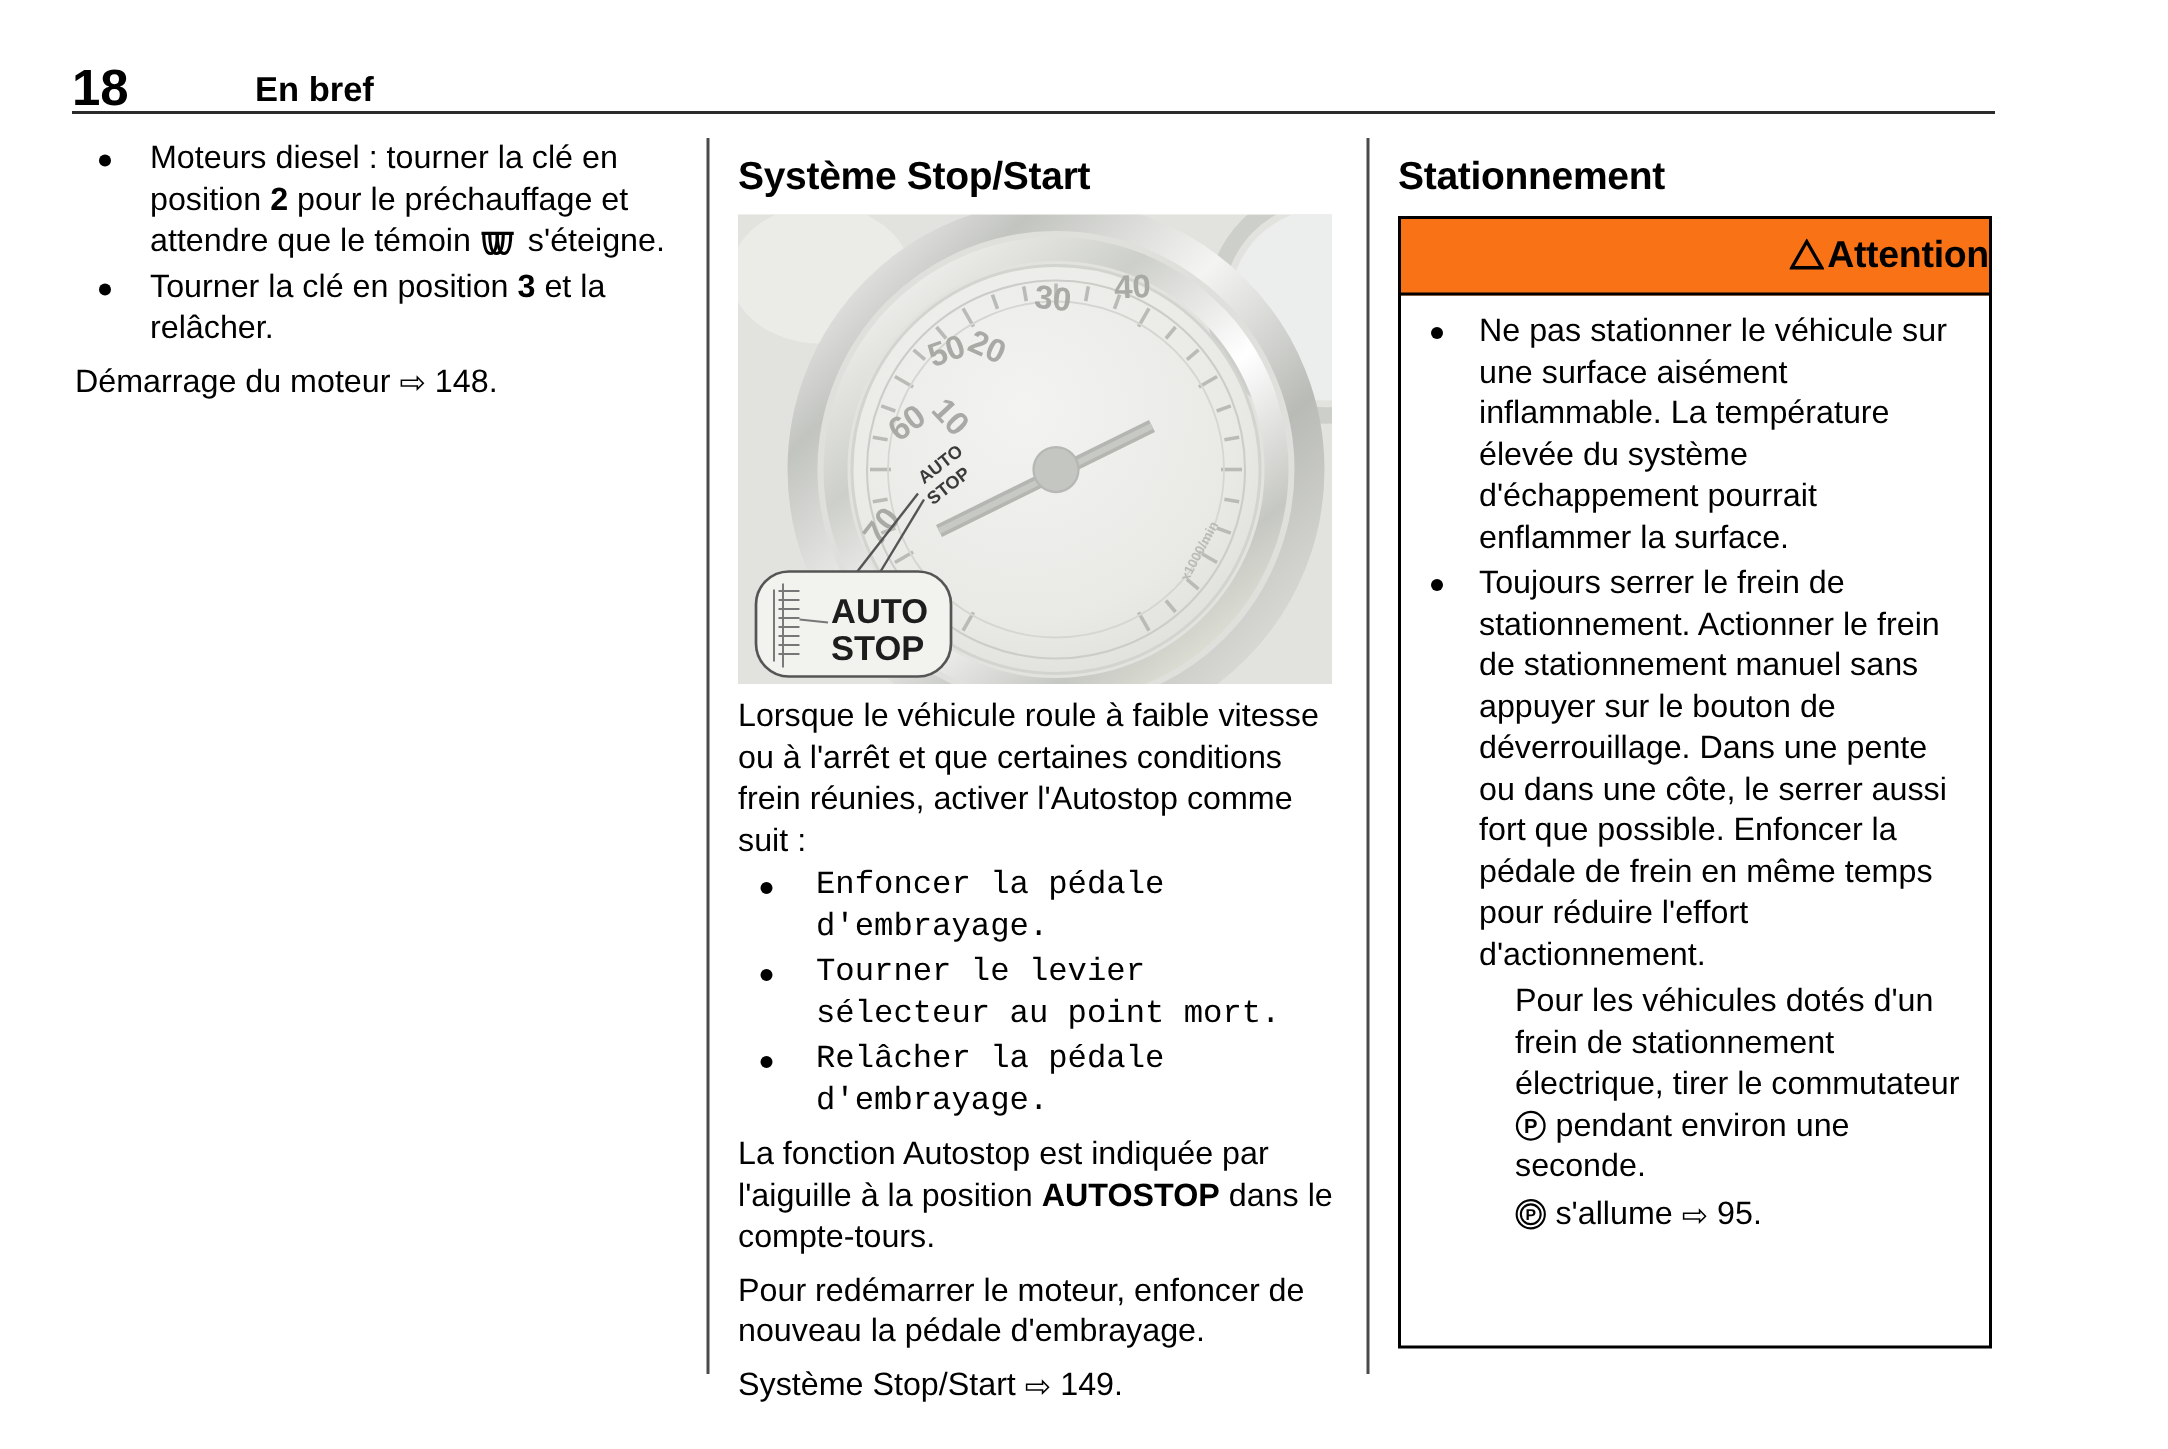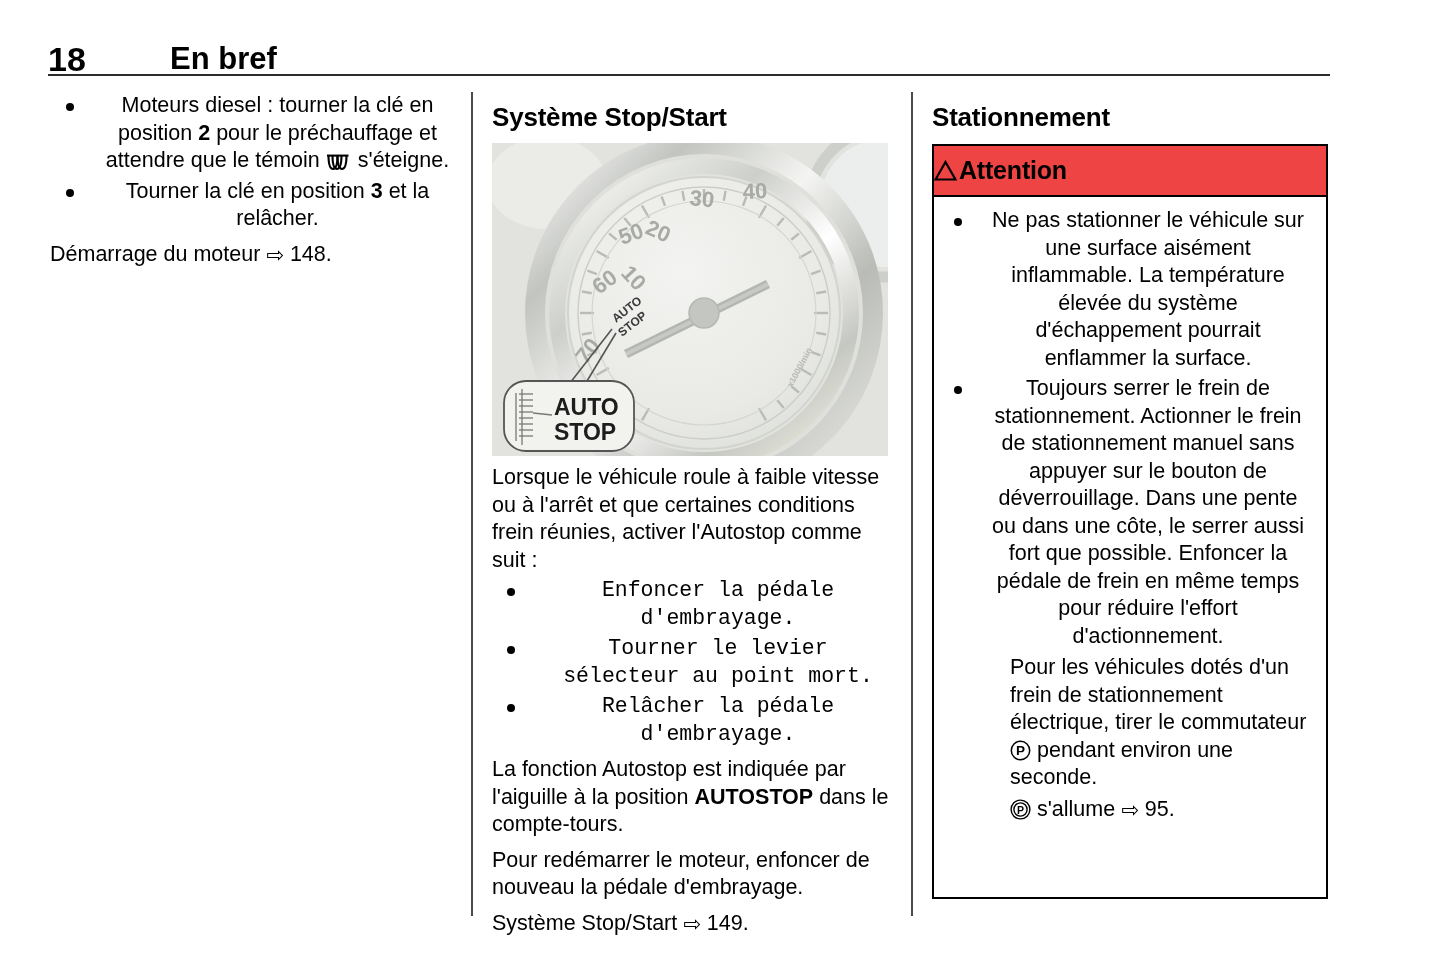--- a/index.html
+++ b/index.html
@@ -31,21 +31,21 @@
     align-items: flex-end;
   }
   .page-number {
     font-size: 34px;
     font-weight: bold;
     line-height: 34px;
     letter-spacing: 0px;
     width: 122px;
   }
   .header-title {
-    font-size: 31px;
+    font-size: 23px;
     font-weight: bold;
     line-height: 34px;
   }
   .header-rule {
     position: absolute;
     left: 48px;
     top: 74px;
     width: 1282px;
     height: 2px;
     background: #2b2b2b;
@@ -84,21 +84,20 @@
   
   ul.bullets {
     list-style: none;
     margin: 0;
     padding: 0;
   }
   ul.bullets > li {
     position: relative;
     padding-left: 50px;
     margin: 0 0 3px 0;
-    text-align: center;
   }
   ul.bullets > li::before {
     content: "";
     position: absolute;
     left: 16px;
     top: 11px;
     width: 8px;
     height: 8px;
     border-radius: 50%;
     background: #000;
@@ -160,23 +159,23 @@
   .figure svg { display: block; }
 
   
   .warning-box {
     margin: 12px 0 0 0;
     border: 2px solid #000;
     width: 392px;
     box-sizing: content-box;
   }
   .warning-head {
-    background: #ef4444;
+    background: #f97316;
     border-bottom: 2px solid #000;
-    text-align: left;
+    text-align: right;
     font-size: 25px;
     font-weight: bold;
     line-height: 30px;
     padding: 9px 0 10px 0;
     letter-spacing: -0.2px;
   }
   .warn-tri {
     display: inline-block;
     width: 23px;
     height: 21px;

